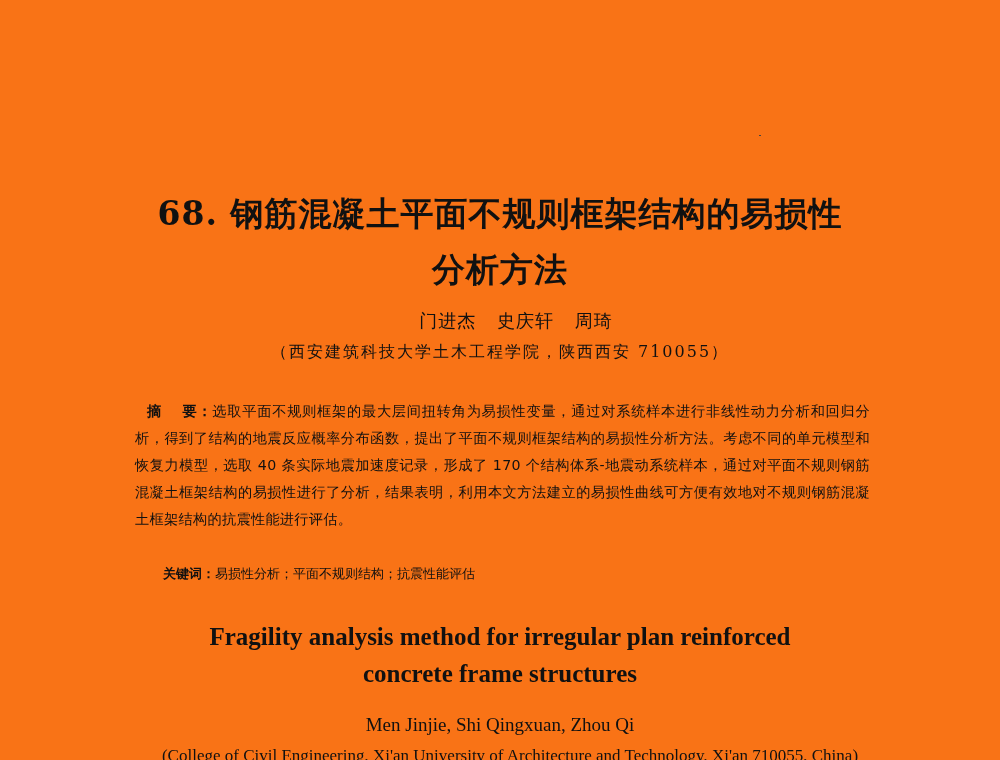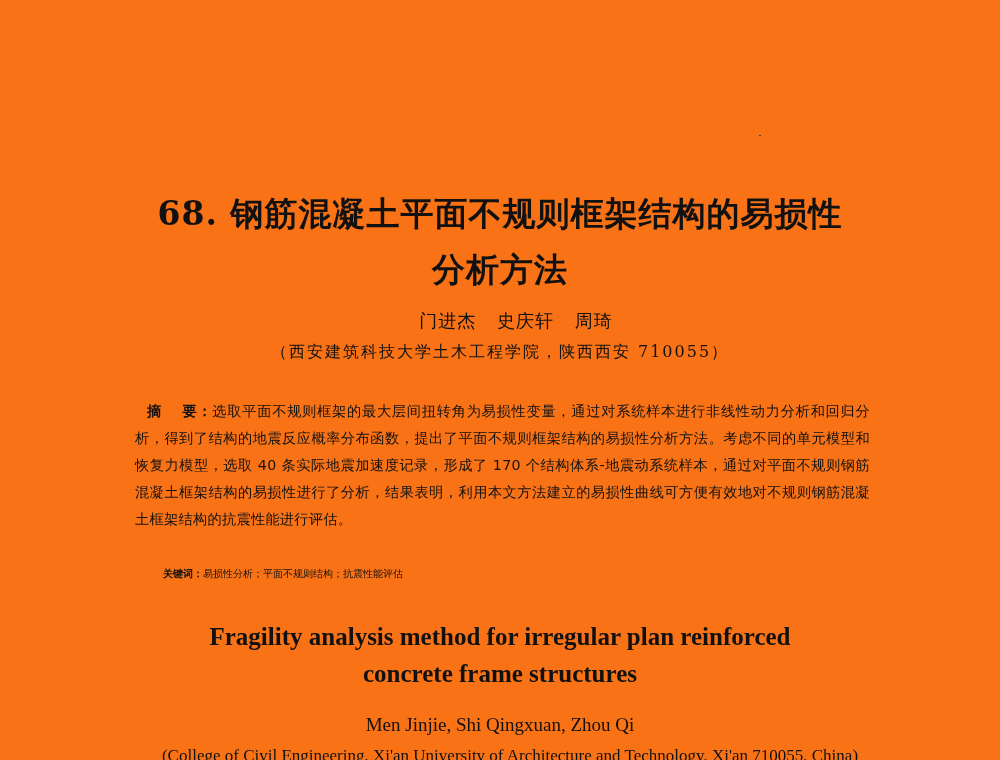--- a/index.html
+++ b/index.html
@@ -23,21 +23,21 @@
   }
   .abstract {
     position: absolute; left: 135px; top: 398px; width: 735px;
     font-family: "DejaVu Sans", sans-serif; font-size: 14.2px; line-height: 27px;
     text-align: justify; text-align-last: left; letter-spacing: 0.3px;
   }
   .abstract .label { font-weight: bold; margin-left: 12px; }
   .abstract .label .gap { display: inline-block; width: 20px; }
   .keywords {
     position: absolute; left: 163px; top: 560px; width: 700px;
-    font-family: "DejaVu Sans", sans-serif; font-size: 10px; line-height: 27px;
+    font-family: "DejaVu Sans", sans-serif; font-size: 13px; line-height: 27px;
   }
   .keywords .label { font-weight: bold; }
   .title-en {
     position: absolute; left: 0; width: 1000px; text-align: center;
     font-family: "Liberation Serif", serif; font-weight: bold; font-size: 25px;
   }
   .title-en.l1 { top: 623px; }
   .title-en.l2 { top: 660px; }
   .authors-en {
     position: absolute; top: 714px; left: 0; width: 1000px; text-align: center;

